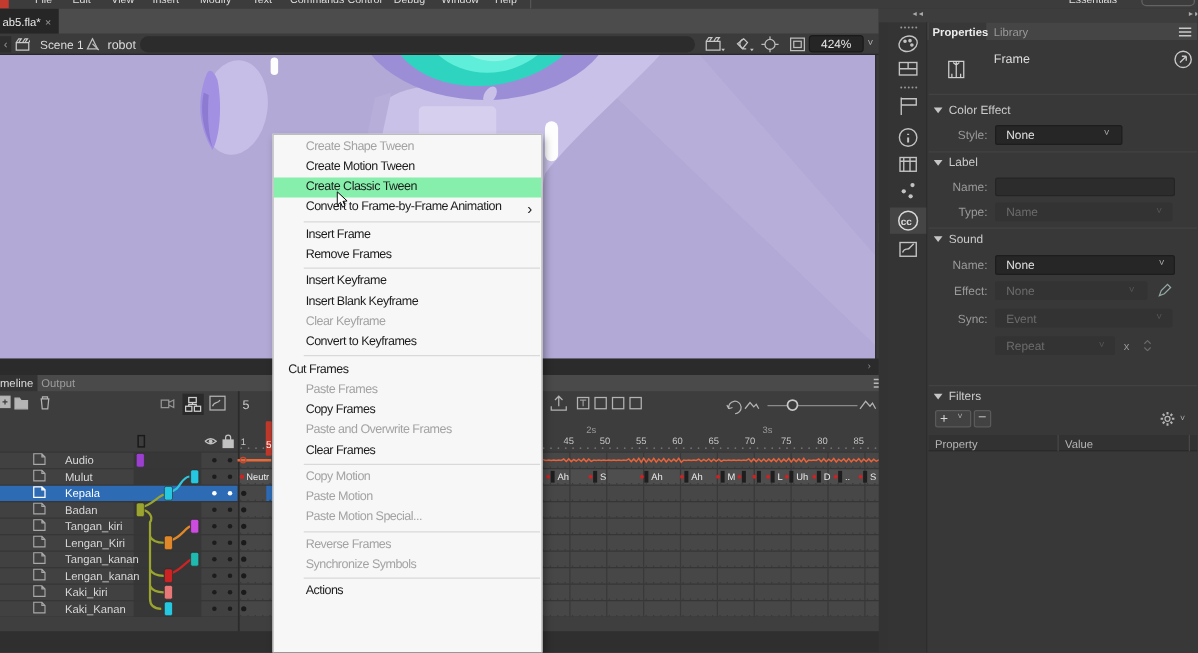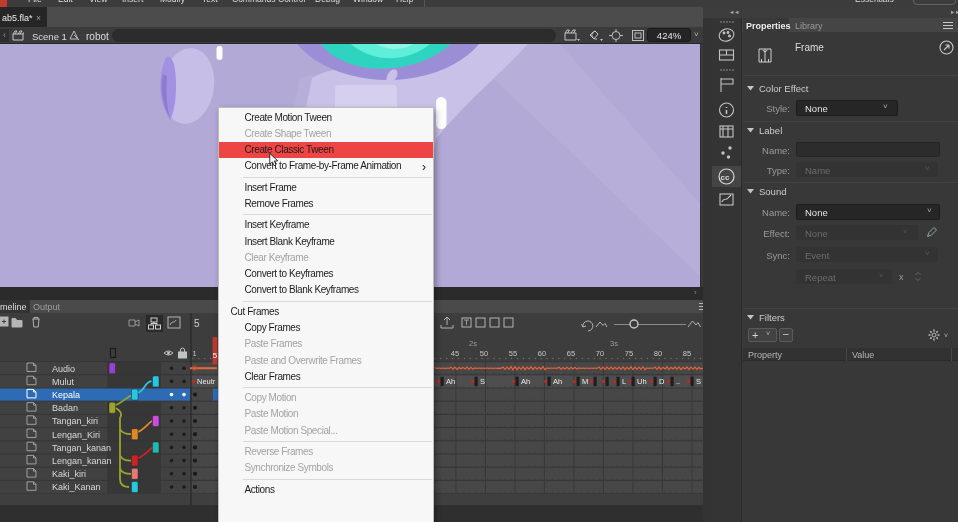--- a/index.html
+++ b/index.html
@@ -1433,37 +1433,36 @@
       </svg>
 <div class="abs" style="left:241px;top:325px;font-size:7px;color:#b0b0b0;">˅</div>
 <div class="abs" style="left:40px;top:341px;width:215px;height:13px;background:#323232;border-bottom:1px solid #2a2a2a;"></div>
 <div class="abs" style="left:45px;top:343px;font-size:9px;color:#b5b5b5;">Property</div>
 <div class="abs" style="left:143px;top:341px;width:1px;height:13px;background:#474747;"></div>
 <div class="abs" style="left:149px;top:343px;font-size:9px;color:#b5b5b5;">Value</div>
 <div class="abs" style="left:248px;top:341px;width:1px;height:13px;background:#474747;"></div>
 </div>
 
 <div id="ctxmenu" class="abs" style="left:217.5px;top:106.5px;width:216px;height:420px;background:#f7f7f7;border:1px solid #bdbdbd;box-shadow:2px 3px 6px rgba(0,0,0,0.35);padding-top:2.1px;font-size:10px;letter-spacing:-0.4px;">
+<div style="position:relative;height:16.27px;line-height:16.27px;padding-left:26px;color:#a3a3a3;white-space:nowrap;overflow:hidden;">Create Shape Tween</div>
 <div style="position:relative;height:16.27px;line-height:16.27px;padding-left:26px;color:#1c1c1c;white-space:nowrap;overflow:hidden;">Create Motion Tween</div>
-<div style="position:relative;height:16.27px;line-height:16.27px;padding-left:26px;color:#a3a3a3;white-space:nowrap;overflow:hidden;">Create Shape Tween</div>
-<div style="position:relative;height:16.27px;line-height:16.27px;padding-left:26px;color:#1c1c1c;background:#ef4444;white-space:nowrap;overflow:hidden;">Create Classic Tween</div>
+<div style="position:relative;height:16.27px;line-height:16.27px;padding-left:26px;color:#1c1c1c;background:#86efac;white-space:nowrap;overflow:hidden;">Create Classic Tween</div>
 <div style="position:relative;height:16.27px;line-height:16.27px;padding-left:26px;color:#1c1c1c;white-space:nowrap;overflow:hidden;">Convert to Frame-by-Frame Animation<span style="position:absolute;right:7px;top:1px;font-size:12px;color:#1c1c1c;">›</span></div>
 <div style="height:1px;background:#d9d9d9;margin:2.05px 1px 2.05px 24px;"></div>
 <div style="position:relative;height:16.27px;line-height:16.27px;padding-left:26px;color:#1c1c1c;white-space:nowrap;overflow:hidden;">Insert Frame</div>
 <div style="position:relative;height:16.27px;line-height:16.27px;padding-left:26px;color:#1c1c1c;white-space:nowrap;overflow:hidden;">Remove Frames</div>
 <div style="height:1px;background:#d9d9d9;margin:2.05px 1px 2.05px 24px;"></div>
 <div style="position:relative;height:16.27px;line-height:16.27px;padding-left:26px;color:#1c1c1c;white-space:nowrap;overflow:hidden;">Insert Keyframe</div>
 <div style="position:relative;height:16.27px;line-height:16.27px;padding-left:26px;color:#1c1c1c;white-space:nowrap;overflow:hidden;">Insert Blank Keyframe</div>
 <div style="position:relative;height:16.27px;line-height:16.27px;padding-left:26px;color:#a3a3a3;white-space:nowrap;overflow:hidden;">Clear Keyframe</div>
 <div style="position:relative;height:16.27px;line-height:16.27px;padding-left:26px;color:#1c1c1c;white-space:nowrap;overflow:hidden;">Convert to Keyframes</div>
-<div style="position:relative;height:16.27px;line-height:16.27px;padding-left:26px;color:#1c1c1c;white-space:nowrap;overflow:hidden;">Convert to Blank Keyframes</div>
 <div style="height:1px;background:#d9d9d9;margin:2.05px 1px 2.05px 24px;"></div>
 <div style="position:relative;height:16.27px;line-height:16.27px;padding-left:12px;color:#1c1c1c;white-space:nowrap;overflow:hidden;">Cut Frames</div>
+<div style="position:relative;height:16.27px;line-height:16.27px;padding-left:26px;color:#a3a3a3;white-space:nowrap;overflow:hidden;">Paste Frames</div>
 <div style="position:relative;height:16.27px;line-height:16.27px;padding-left:26px;color:#1c1c1c;white-space:nowrap;overflow:hidden;">Copy Frames</div>
-<div style="position:relative;height:16.27px;line-height:16.27px;padding-left:26px;color:#a3a3a3;white-space:nowrap;overflow:hidden;">Paste Frames</div>
 <div style="position:relative;height:16.27px;line-height:16.27px;padding-left:26px;color:#a3a3a3;white-space:nowrap;overflow:hidden;">Paste and Overwrite Frames</div>
 <div style="position:relative;height:16.27px;line-height:16.27px;padding-left:26px;color:#1c1c1c;white-space:nowrap;overflow:hidden;">Clear Frames</div>
 <div style="height:1px;background:#d9d9d9;margin:2.05px 1px 2.05px 24px;"></div>
 <div style="position:relative;height:16.27px;line-height:16.27px;padding-left:26px;color:#a3a3a3;white-space:nowrap;overflow:hidden;">Copy Motion</div>
 <div style="position:relative;height:16.27px;line-height:16.27px;padding-left:26px;color:#a3a3a3;white-space:nowrap;overflow:hidden;">Paste Motion</div>
 <div style="position:relative;height:16.27px;line-height:16.27px;padding-left:26px;color:#a3a3a3;white-space:nowrap;overflow:hidden;">Paste Motion Special...</div>
 <div style="height:1px;background:#d9d9d9;margin:2.05px 1px 2.05px 24px;"></div>
 <div style="position:relative;height:16.27px;line-height:16.27px;padding-left:26px;color:#a3a3a3;white-space:nowrap;overflow:hidden;">Reverse Frames</div>
 <div style="position:relative;height:16.27px;line-height:16.27px;padding-left:26px;color:#a3a3a3;white-space:nowrap;overflow:hidden;">Synchronize Symbols</div>
 <div style="height:1px;background:#d9d9d9;margin:2.05px 1px 2.05px 24px;"></div>

